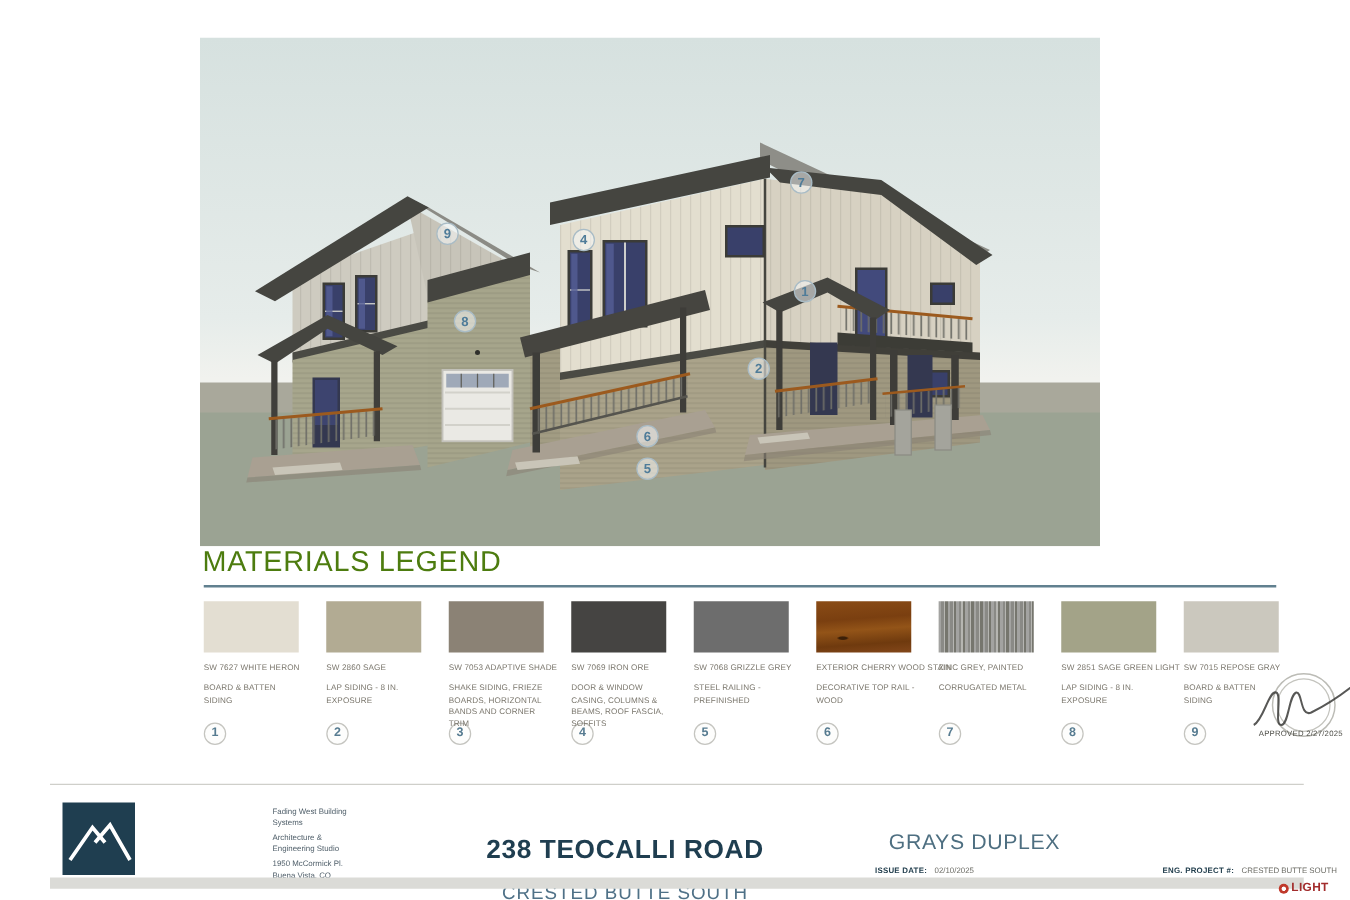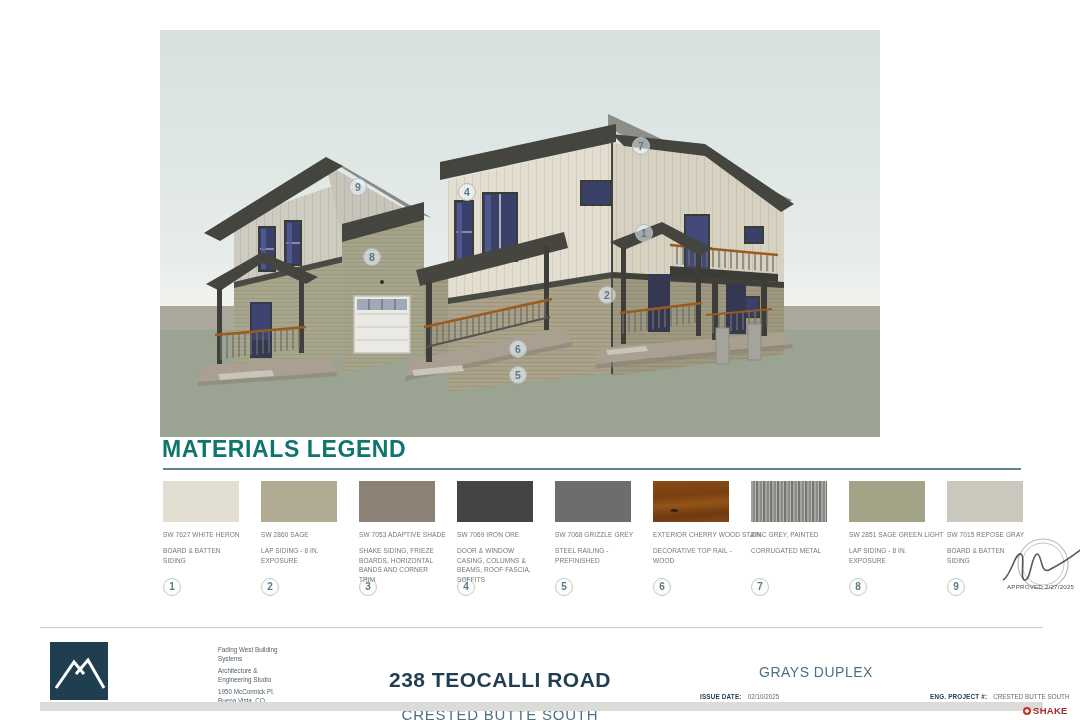--- a/index.html
+++ b/index.html
@@ -2,21 +2,21 @@
 <html><head>
 <meta charset="utf-8">
 <style>
   html,body{margin:0;padding:0;background:#ffffff;}
   .page{position:relative;width:1080px;height:720px;background:#ffffff;overflow:hidden;
         font-family:"Liberation Sans", sans-serif;color:#333;}
   
   .render-svg{position:absolute;left:160px;top:30px;}
   
   .legend-title{position:absolute;left:162px;top:436px;font-size:23px;letter-spacing:.6px;
-                color:#0f766e;font-weight:700;}
+                color:#4d7c0f;font-weight:400;}
   .legend-rule{position:absolute;left:163px;top:468px;width:858px;height:0;
                border-top:2px solid #61808f;}
   .legend-row{position:absolute;left:163px;top:481px;display:grid;
               grid-template-columns:repeat(9,76px);column-gap:22px;}
   .cell{position:relative;}
   .swatch{width:76px;height:41px;}
   .code{margin-top:9px;font-size:6.5px;line-height:1.2;color:#7a766c;white-space:nowrap;
         letter-spacing:.1px;}
   .use{margin-top:7px;font-size:6.5px;line-height:1.5;color:#7a766c;width:82px;height:28px;
        letter-spacing:.1px;}
@@ -32,22 +32,22 @@
   .logo-text{position:absolute;left:113px;top:644px;font-size:24px;font-weight:bold;
              color:#1f3e50;line-height:.98;letter-spacing:1px;}
   .firm-info{position:absolute;left:218px;top:646px;width:62px;font-size:6.3px;
              color:#51606b;line-height:1.35;}
   .firm-info div{margin-bottom:4px;}
   .center-title{position:absolute;left:380px;top:668px;width:240px;text-align:center;}
   .address{font-size:21px;font-weight:bold;color:#1f3e50;letter-spacing:.5px;}
   .subdiv{margin-top:14px;font-size:15px;color:#4f7187;letter-spacing:.8px;}
   .sheet-title{position:absolute;left:699px;top:639px;font-size:17px;color:#5d7e93;
                letter-spacing:.5px;}
-  .project-name{position:absolute;left:711px;top:664px;font-size:14px;color:#4e6f81;
-                letter-spacing:.5px;margin-left:48px;}
+  .project-name{position:absolute;left:711px;top:664px;font-size:17px;color:#4e6f81;
+                letter-spacing:.5px;}
   .tiny-row{position:absolute;top:693px;font-size:6.3px;display:flex;align-items:baseline;}
   .tiny-row .lab{font-weight:bold;color:#24404f;letter-spacing:.2px;}
   .tiny-row .val{color:#6b6b64;margin-left:6px;}
   .issue-row{left:700px;}
   .eng-row{left:930px;}
   .bottom-bar{position:absolute;left:40px;top:702px;width:1003px;height:9px;background:#dbdbd7;}
   .cren{position:absolute;left:1023px;top:705px;display:flex;align-items:center;gap:2px;}
   .cren-dot{width:8px;height:8px;border-radius:50%;
             background:radial-gradient(circle,#ffffff 0 1.5px,#c0392b 2px);}
   .cren-text{font-size:9.5px;font-weight:bold;color:#a22c2c;letter-spacing:.3px;}
@@ -359,16 +359,16 @@
   </div>
   <div class="tiny-row eng-row">
     <span class="lab">ENG. PROJECT #:</span>
     <span class="val">CRESTED BUTTE SOUTH</span>
   </div>
 
   <div class="bottom-bar"></div>
 
   <div class="cren">
     <span class="cren-dot"></span>
-    <span class="cren-text">SHAKE</span>
+    <span class="cren-text">LIGHT</span>
   </div>
 
 </div>
 
 </body></html>

